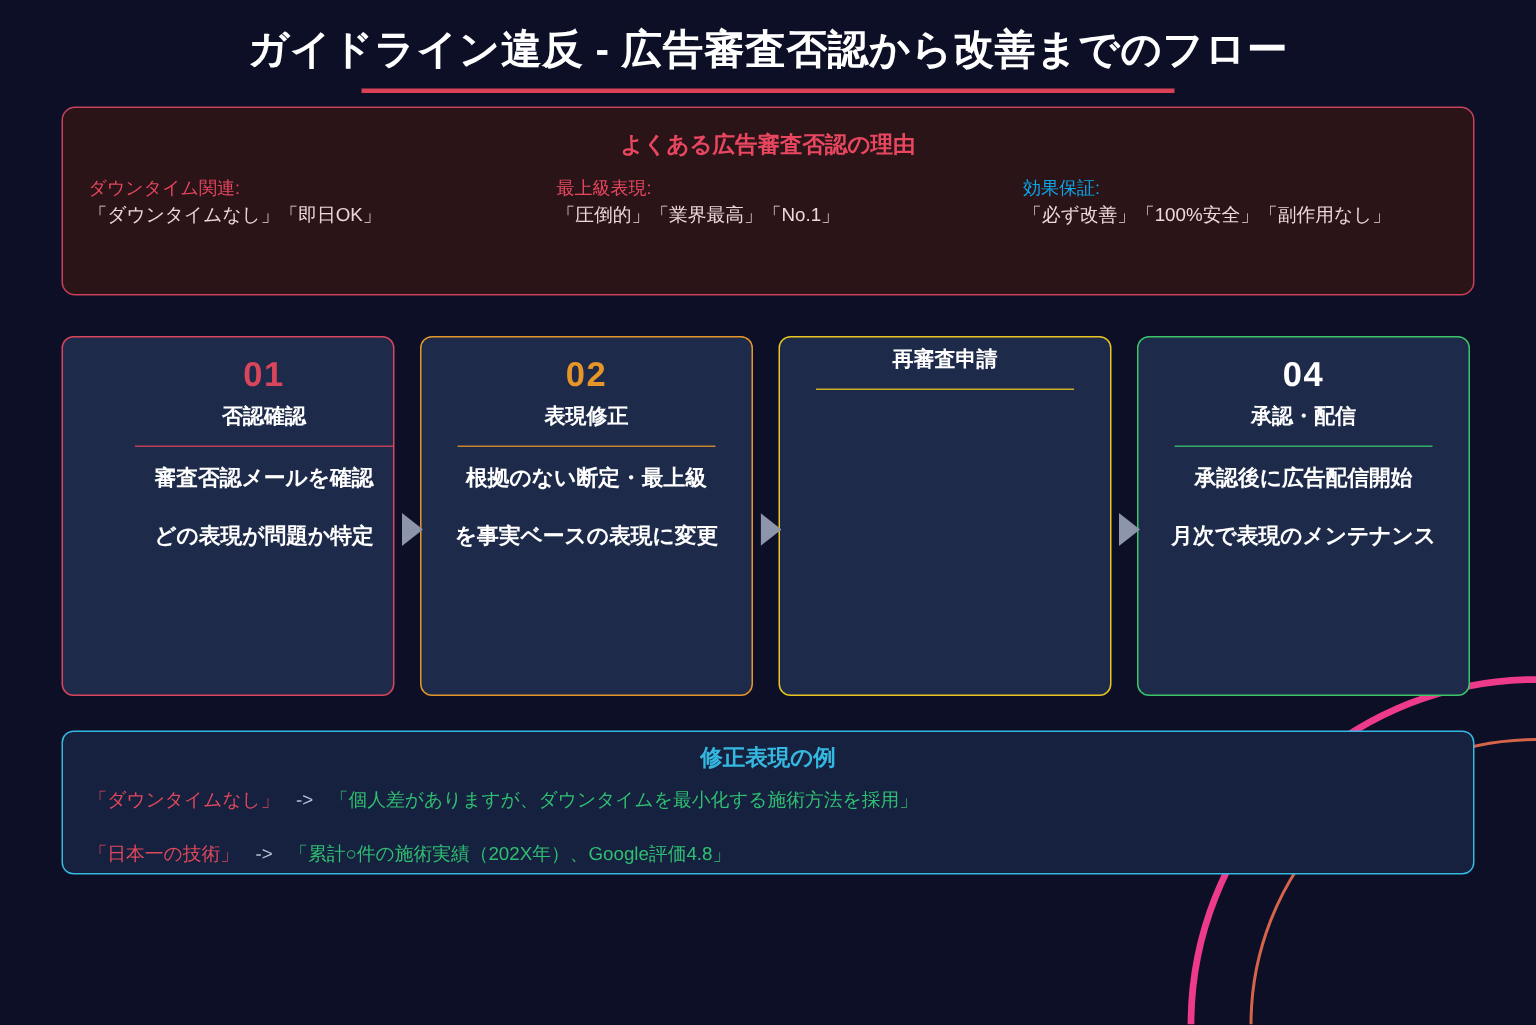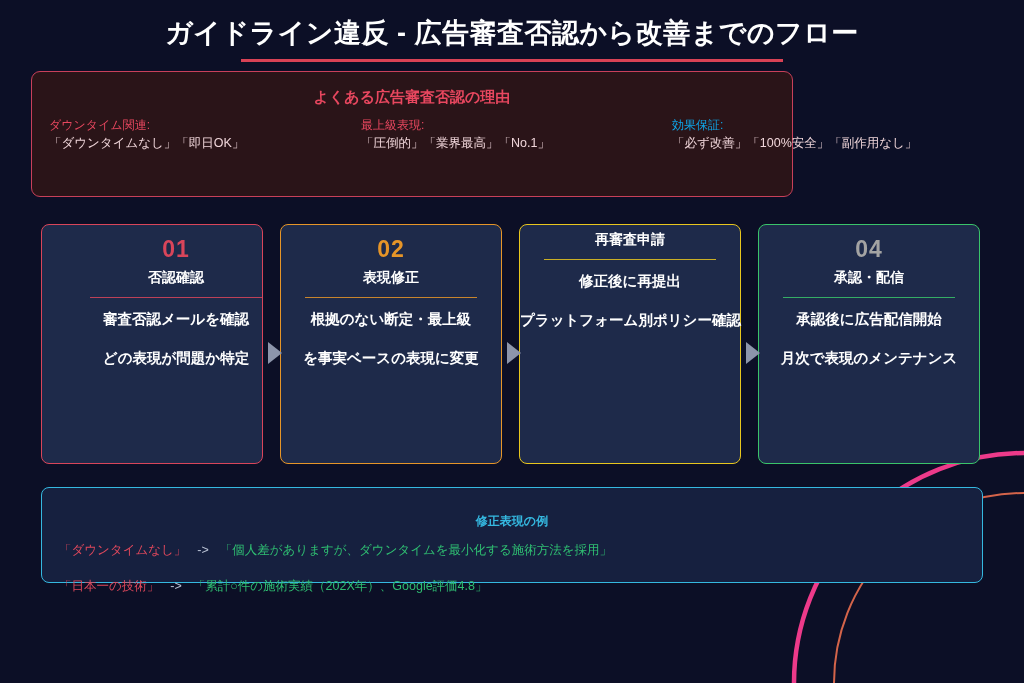--- a/index.html
+++ b/index.html
@@ -54,23 +54,23 @@
     display: block;
     width: 542px;
     height: 3px;
     margin: 9px auto 0 auto;
     background: #d94255;
   }
 
   
   .warn-panel {
     position: absolute;
-    left: 31px;
+    left: 41px;
     top: 71px;
-    width: 762px;
+    width: 942px;
     height: 126px;
     box-sizing: border-box;
     background: #2a1418;
     border: 1.5px solid #c8405a;
     border-radius: 9px;
     z-index: 2;
   }
   .warn-heading {
     text-align: center;
     color: #e8475f;
@@ -190,24 +190,24 @@
     height: 96px;
     box-sizing: border-box;
     background: #16203f;
     border: 1.5px solid #35b8e0;
     border-radius: 8px;
     z-index: 2;
   }
   .fix-heading {
     text-align: center;
     color: #35b8e0;
-    font-size: 12px;
+    font-size: 15px;
     font-weight: bold;
     line-height: 17px;
-    margin-top: 25px;
+    margin-top: 9px;
   }
   .fix-rows {
     margin-top: 10px;
   }
   .fix-row {
     padding: 0 0 0 17px;
     line-height: 18px;
     height: 18px;
     margin-bottom: 18px;
     white-space: nowrap;
@@ -277,28 +277,24 @@
       <div class="card-divider" style="background: rgb(230, 149, 40);"></div>
       <div class="card-lines">
         <div class="card-line">根拠のない断定・最上級</div>
         <div class="card-line second">を事実ベースの表現に変更</div>
       </div>
     </div>
 
     <div class="card k2" style="border-color: rgb(232, 198, 30); background: rgb(30, 42, 74);">
       <div class="card-title">再審査申請</div>
       <div class="card-divider" style="background: rgb(232, 198, 30);"></div>
-      <div class="card-lines">
-        <div class="card-line">修正後に再提出</div>
-        <div class="card-line second">プラットフォーム別ポリシー確認</div>
-      </div>
     </div>
 
     <div class="card k3" style="border-color: rgb(58, 196, 106); background: rgb(30, 42, 74);">
-      <div class="card-number" style="color: #a3a3a3;">04</div>
+      <div class="card-number" style="color: #ffffff;">04</div>
       <div class="card-title">承認・配信</div>
       <div class="card-divider" style="background: rgb(58, 196, 106);"></div>
       <div class="card-lines">
         <div class="card-line">承認後に広告配信開始</div>
         <div class="card-line second">月次で表現のメンテナンス</div>
       </div>
     </div>
 
     <div class="flow-arrow a0" style="background: rgb(141, 149, 171);"></div>
     <div class="flow-arrow a1" style="background: rgb(141, 149, 171);"></div>

